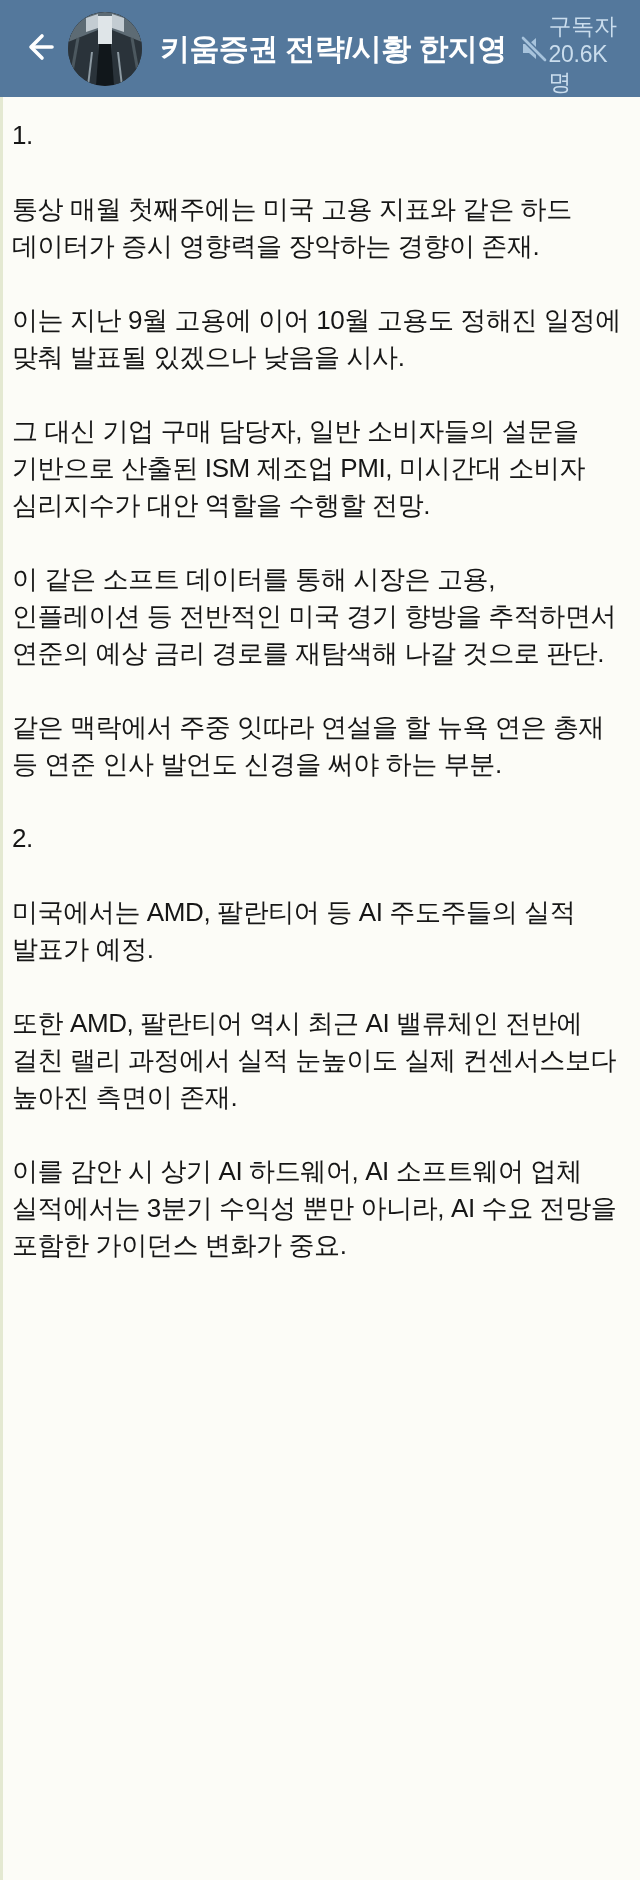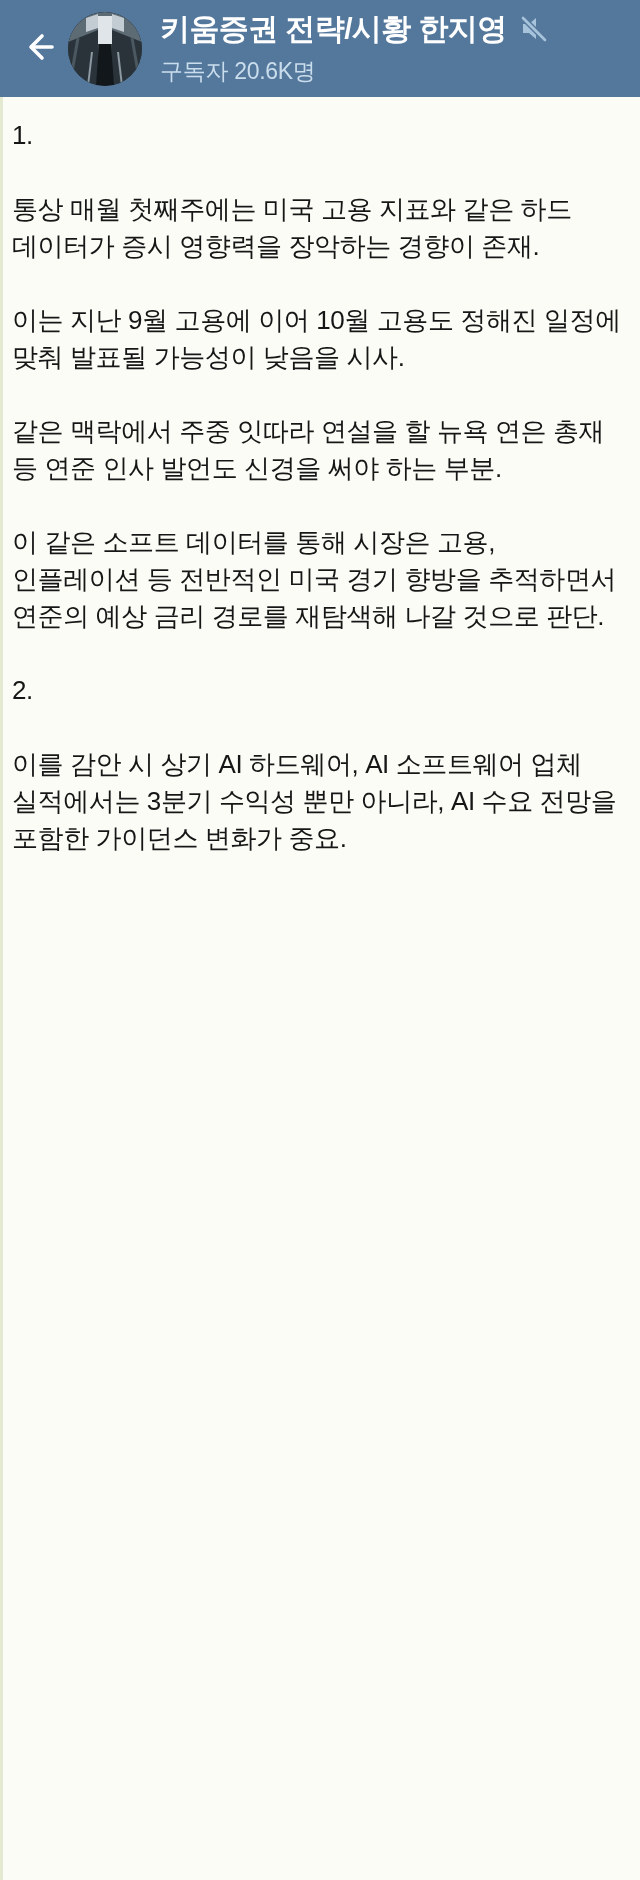--- a/index.html
+++ b/index.html
@@ -35,21 +35,21 @@
     display:flex;align-items:center;justify-content:center;
     flex:none;background:none;border:none;padding:0;cursor:pointer;
   }
   .avatar{
     width:74px;height:74px;border-radius:50%;
     overflow:hidden;flex:none;
     margin-right:18px;
     background:#232a30;
   }
   .header-info{
-    display:flex;flex-direction:column;justify-content:center;
+    display:flex;flex-direction:row;justify-content:center;
     min-width:0;cursor:pointer;
   }
   .title-row{display:flex;align-items:center;gap:12px;}
   .chat-title{
     color:var(--header-title);
     font-size:30px;font-weight:bold;
     letter-spacing:-0.6px;white-space:nowrap;
     line-height:34px;
   }
   .mute-icon{flex:none;display:flex;align-items:center;}
@@ -130,20 +130,23 @@
       <div class="chat-subtitle">구독자 20.6K명</div>
     </div>
 
   </header>
 
   <div class="edge-strip"></div>
 
   <main class="message-body">
     <p class="msg-para">1.</p>
     <p class="msg-para">통상 매월 첫째주에는 미국 고용 지표와 같은 하드 데이터가 증시 영향력을 장악하는 경향이 존재.</p>
-    <p class="msg-para">이는 지난 9월 고용에 이어 10월 고용도 정해진 일정에 맞춰 발표될 가능성이 낮음을 시사.</p>
+    <p class="msg-para">이는 지난 9월 고용에 이어 10월 고용도 정해진 일정에 맞춰 발표될 있겠으나 낮음을 시사.</p>
+    <p class="msg-para">그 대신 기업 구매 담당자, 일반 소비자들의 설문을 기반으로 산출된 ISM 제조업 PMI, 미시간대 소비자 심리지수가 대안 역할을 수행할 전망.</p>
+    <p class="msg-para">이 같은 소프트 데이터를 통해 시장은 고용, 인플레이션 등 전반적인 미국 경기 향방을 추적하면서 연준의 예상 금리 경로를 재탐색해 나갈 것으로 판단.</p>
     <p class="msg-para">같은 맥락에서 주중 잇따라 연설을 할 뉴욕 연은 총재 등 연준 인사 발언도 신경을 써야 하는 부분.</p>
-    <p class="msg-para">이 같은 소프트 데이터를 통해 시장은 고용, 인플레이션 등 전반적인 미국 경기 향방을 추적하면서 연준의 예상 금리 경로를 재탐색해 나갈 것으로 판단.</p>
     <p class="msg-para">2.</p>
+    <p class="msg-para">미국에서는 AMD, 팔란티어 등 AI 주도주들의 실적 발표가 예정.</p>
+    <p class="msg-para">또한 AMD, 팔란티어 역시 최근 AI 밸류체인 전반에 걸친 랠리 과정에서 실적 눈높이도 실제 컨센서스보다 높아진 측면이 존재.</p>
     <p class="msg-para">이를 감안 시 상기 AI 하드웨어, AI 소프트웨어 업체 실적에서는 3분기 수익성 뿐만 아니라, AI 수요 전망을 포함한 가이던스 변화가 중요.</p>
   </main>
 
 </div>
 
 </body></html>

